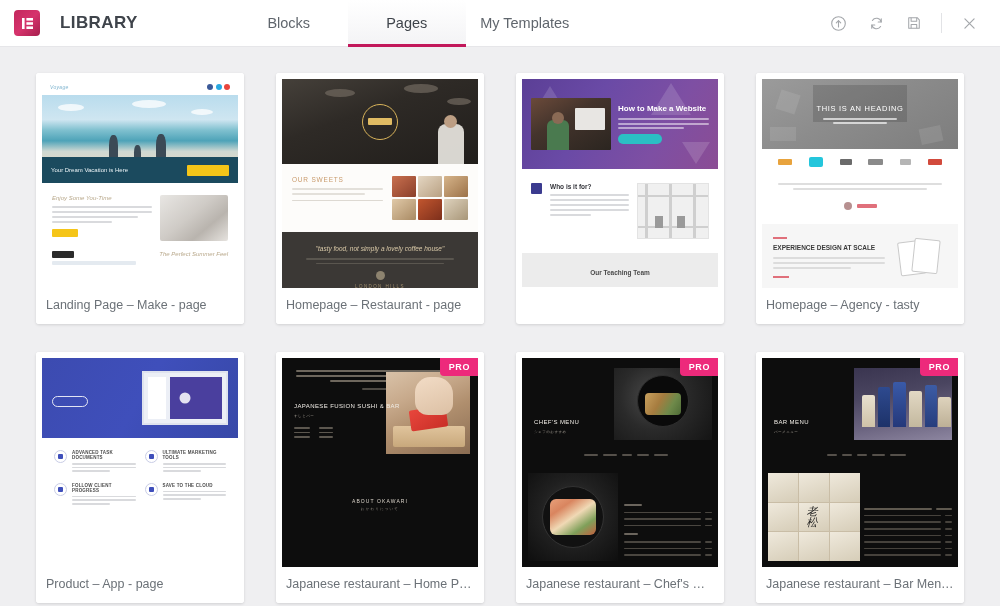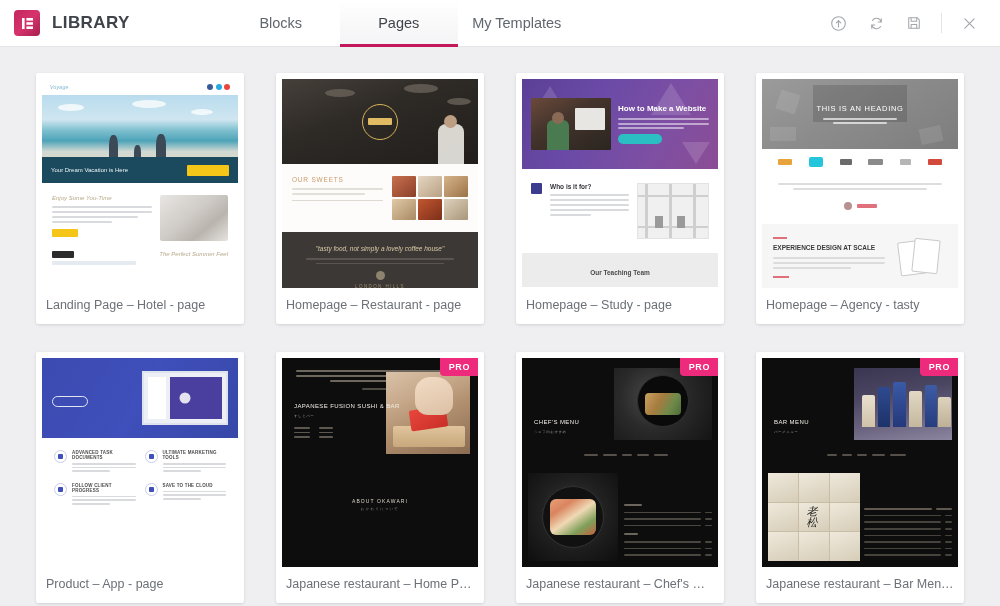--- a/index.html
+++ b/index.html
@@ -21,21 +21,21 @@
   }
   .brand { display: flex; align-items: center; padding-left: 14px; }
   .logo-mark {
     width: 26px; height: 26px; border-radius: 4px;
     background: linear-gradient(135deg, #c2275c 0%, #d6336c 50%, #a61e4d 100%);
     display: flex; align-items: center; justify-content: center;
     flex: none;
   }
   .logo-mark svg { display: block; }
   .brand-title {
-    margin-left: 12px;
+    margin-left: 20px;
     font-size: 17px;
     font-weight: bold;
     letter-spacing: .4px;
     color: #3f444b;
   }
 
   .tabs { display: flex; align-items: stretch; height: 47px; margin-left: 92px; }
   .tab {
     position: relative;
     display: flex; align-items: center; justify-content: center;
@@ -389,21 +389,21 @@
           </div>
           <div class="c1-bot">
             <div style="flex:1">
               <div style="height:7px;background:#2b2b2b;width:22px;border-radius:1px"></div>
               <div class="ph" style="height:4px;margin-top:3px;background:#e4eaf0"></div>
             </div>
             <div style="flex:1;font-size:6px;color:#b9a98c;font-style:italic;text-align:right">The Perfect Summer Feel</div>
           </div>
         </div>
       </div>
-      <div class="card-title">Landing Page – Hotel - page</div>
+      <div class="card-title">Landing Page – Make - page</div>
     </div>
 
     <div class="card">
       <div class="thumb">
         <div class="thumb-inner">
           <div class="c2-hero">
             <span class="c2-lamp" style="left:22%;top:12%;width:30px;height:8px"></span>
             <span class="c2-lamp" style="left:62%;top:6%;width:34px;height:9px"></span>
             <span class="c2-lamp" style="left:84%;top:22%;width:24px;height:7px"></span>
             <div class="c2-badge">
@@ -476,21 +476,20 @@
               <span class="c3-bar" style="left:0;bottom:18%;width:100%;height:2px"></span>
               <span class="c3-bar" style="left:24%;bottom:18%;width:8px;height:12px;background:#9a9a9a"></span>
               <span class="c3-bar" style="left:56%;bottom:18%;width:8px;height:12px;background:#9a9a9a"></span>
             </div>
           </div>
           <div class="c3-foot">
             <span>Our Teaching Team</span>
           </div>
         </div>
       </div>
-      <div class="card-title">Homepage – Study - page</div>
     </div>
 
     <div class="card">
       <div class="thumb">
         <div class="thumb-inner">
           <div class="c4-hero">
             <span class="c4-obj" style="left:8%;top:18%;width:20px;height:20px;transform:rotate(18deg)"></span>
             <span class="c4-obj" style="left:4%;bottom:12%;width:26px;height:14px"></span>
             <span class="c4-obj" style="right:8%;bottom:8%;width:22px;height:16px;transform:rotate(-12deg)"></span>
             <span class="c4-obj" style="left:26%;top:8%;right:26%;height:54%;background:rgba(0,0,0,.14)"></span>

